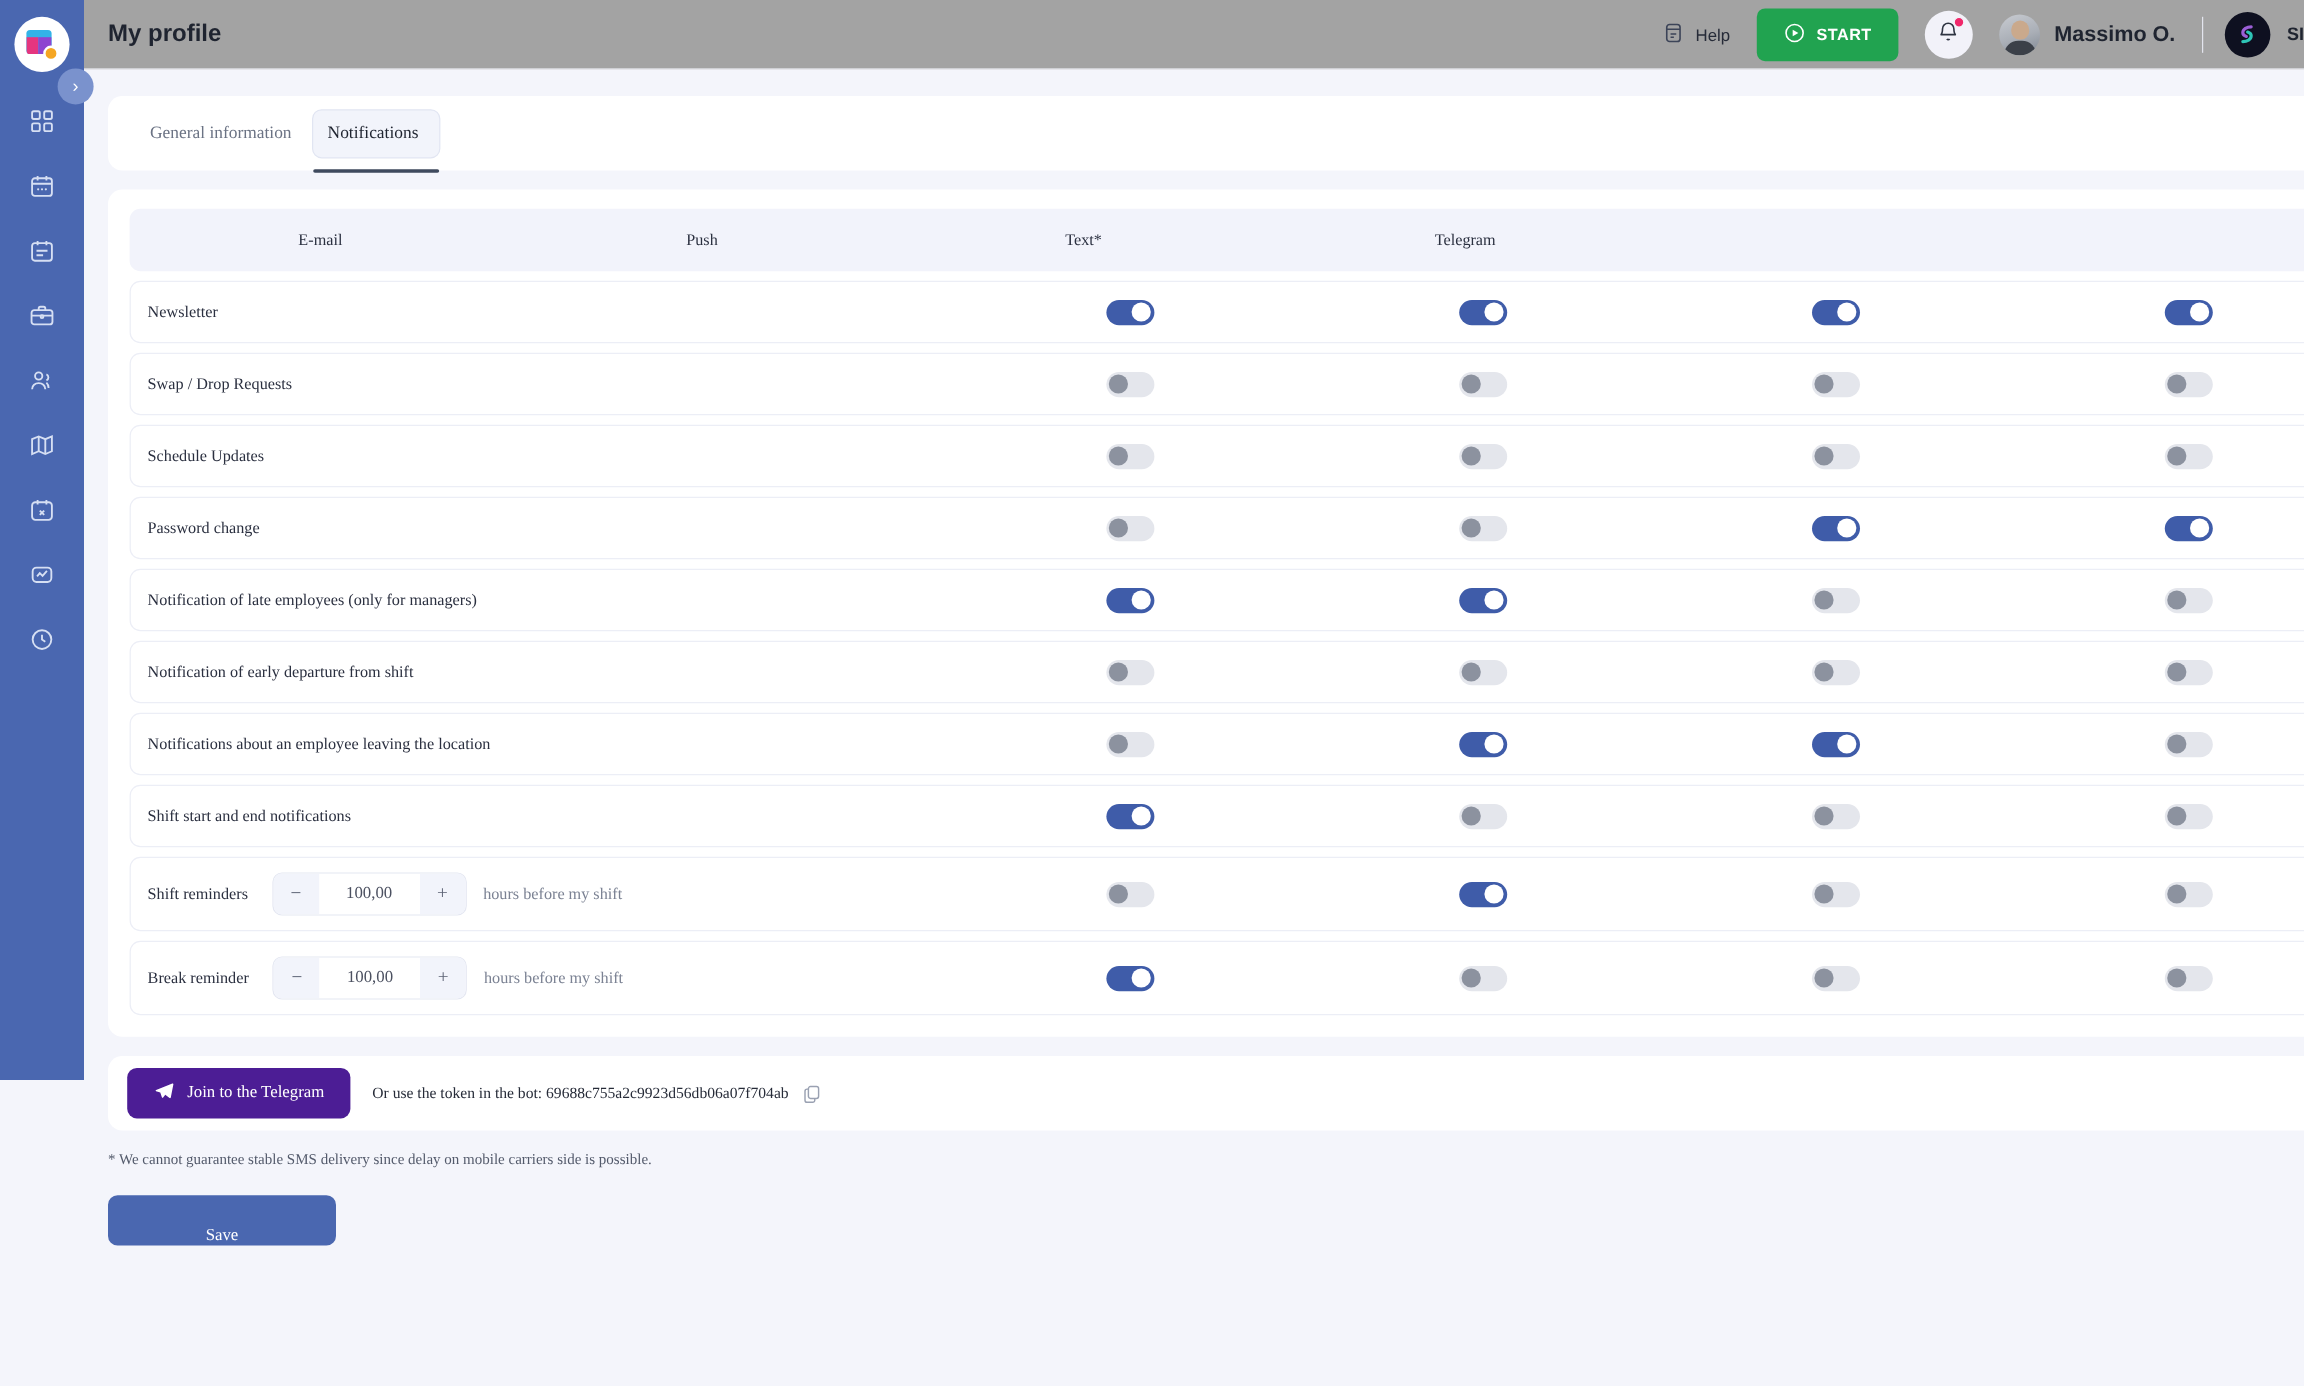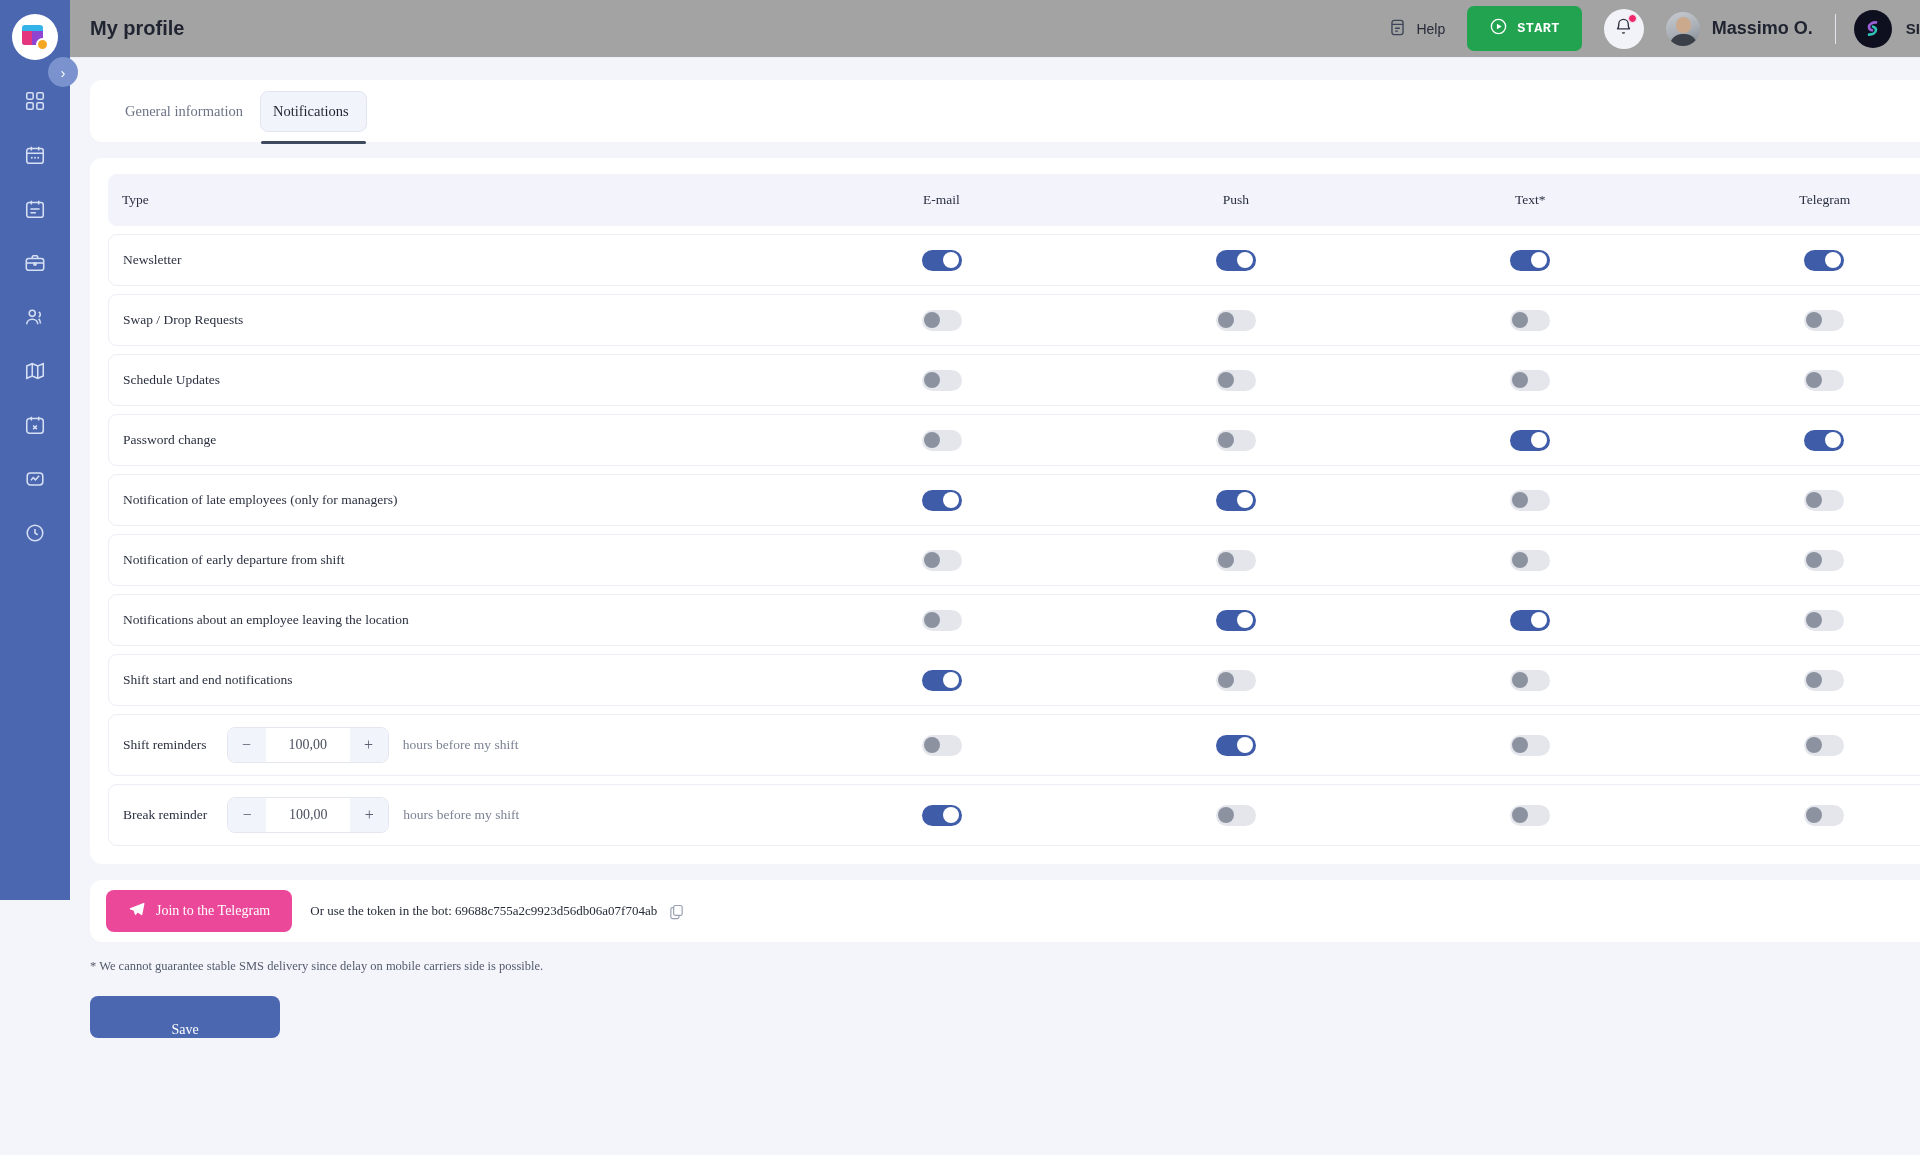--- a/index.html
+++ b/index.html
@@ -73,21 +73,21 @@
     padding-right: 0;
   }
   #help-btn {
     display: flex; align-items: center; gap: 9px;
     font-size: 14px; color: #262b38; margin-right: 22px;
   }
   #start-btn {
     display: flex; align-items: center; gap: 9px;
     background: #21a350; color: #fff;
     border-radius: 7px; padding: 11px 22px;
-    font-size: 13.5px; font-weight: bold; letter-spacing: .4px; font-family: Liberation Mono, monospace;
+    font-size: 13.5px; font-weight: bold; letter-spacing: .4px;
   }
   #bell-wrap {
     width: 40px; height: 40px; border-radius: 50%;
     background: #f2f2f9; margin-left: 22px;
     display: flex; align-items: center; justify-content: center;
     position: relative; color: #2e3442;
   }
   #bell-dot {
     position: absolute; top: 5px; right: 7px;
     width: 9px; height: 9px; border-radius: 50%; background: #f0276a;
@@ -195,21 +195,21 @@
     width: 84px; text-align:center; font-size:14px; color:#4c5161;
   }
   .hint { margin-left: 14px; font-size: 13.5px; color:#7b8293; }
 
   
   #tg-card {
     margin-top: 16px; height: 62px;
     display: flex; align-items: center; padding: 0 16px;
   }
   #tg-btn {
-    background: #ec4899; color: #fff;
+    background: #4c1d95; color: #fff;
     border-radius: 8px; height: 42px;
     display: flex; align-items: center; gap: 10px;
     padding: 0 22px; font-size: 14px; font-weight: 500;
   }
   #tg-token { margin-left: 18px; font-size: 13px; color:#262b38; }
   #copy-icon { margin-left: 11px; color:#9aa1b2; display:flex; align-items:center; }
 
   #sms-note { margin-top: 17px; font-size: 12.5px; color:#535a6b; }
 
   #save-btn {
@@ -348,21 +348,20 @@
 <div id="content">
 
   <div class="card" id="tabs-card">
     <div class="tab">General information</div>
     <div class="tab active">Notifications</div>
   </div>
 
   <div class="card" id="table-card">
 
     <div class="tbl-head">
-      <div class="c-type">Type</div>
       <div class="c-tog">E-mail</div>
       <div class="c-tog">Push</div>
       <div class="c-tog">Text*</div>
       <div class="c-tog">Telegram</div>
     </div>
 
     <div id="rows-container">
         <div class="tbl-row">
           <div class="c-type">
             <span>Newsletter</span>

